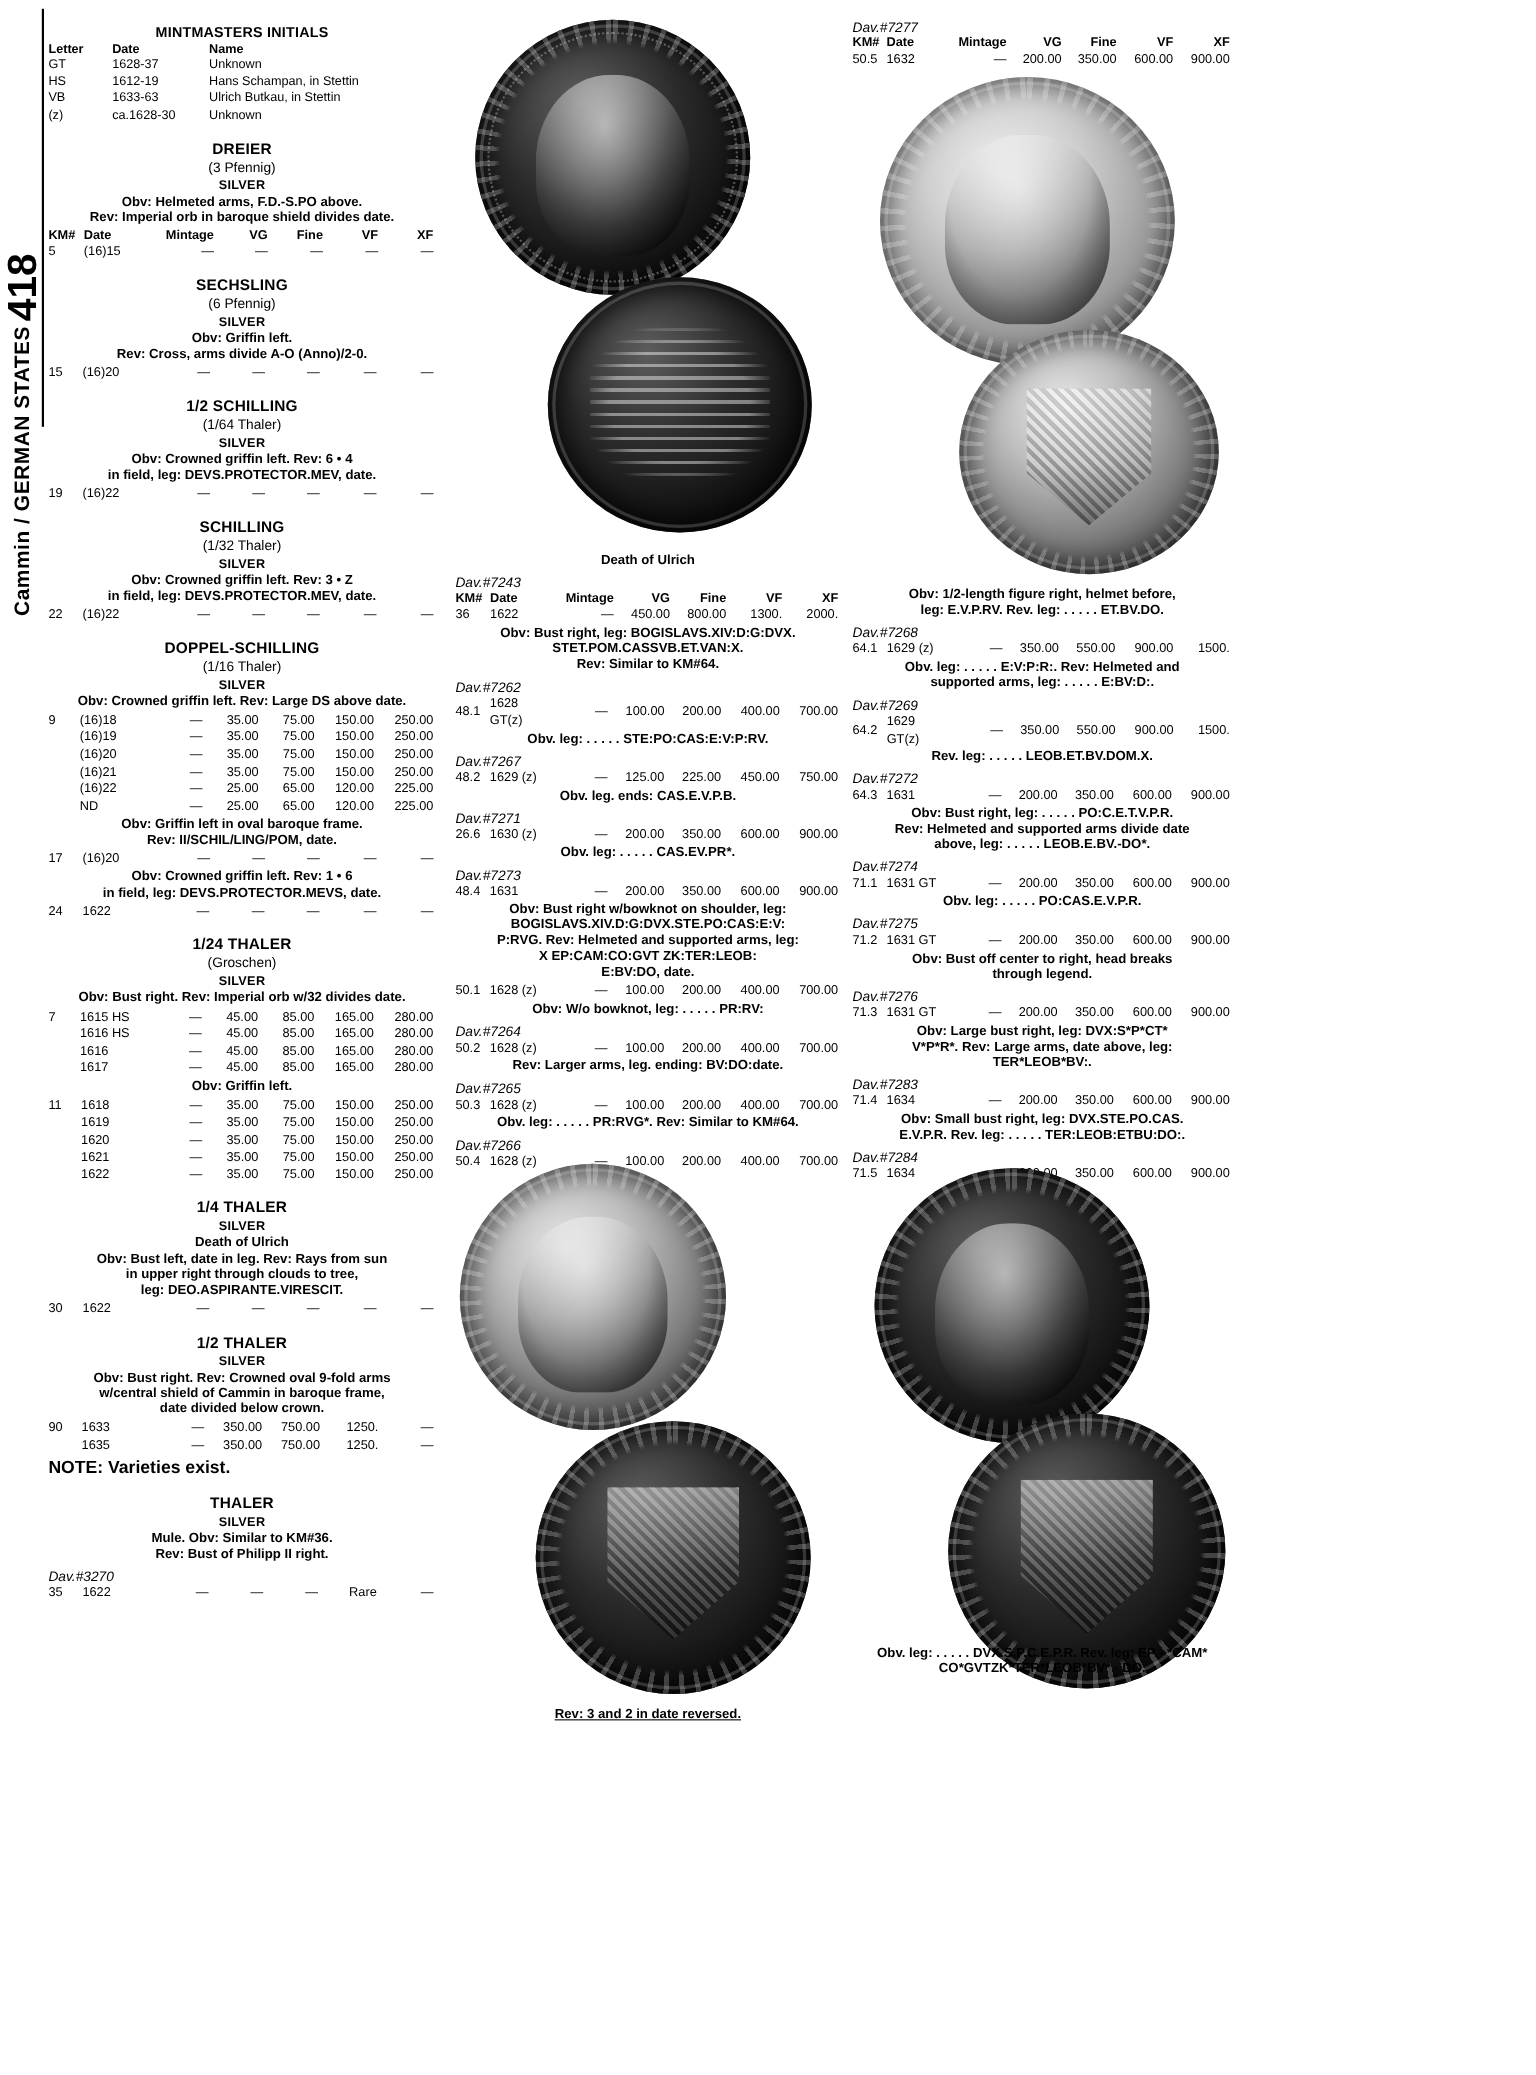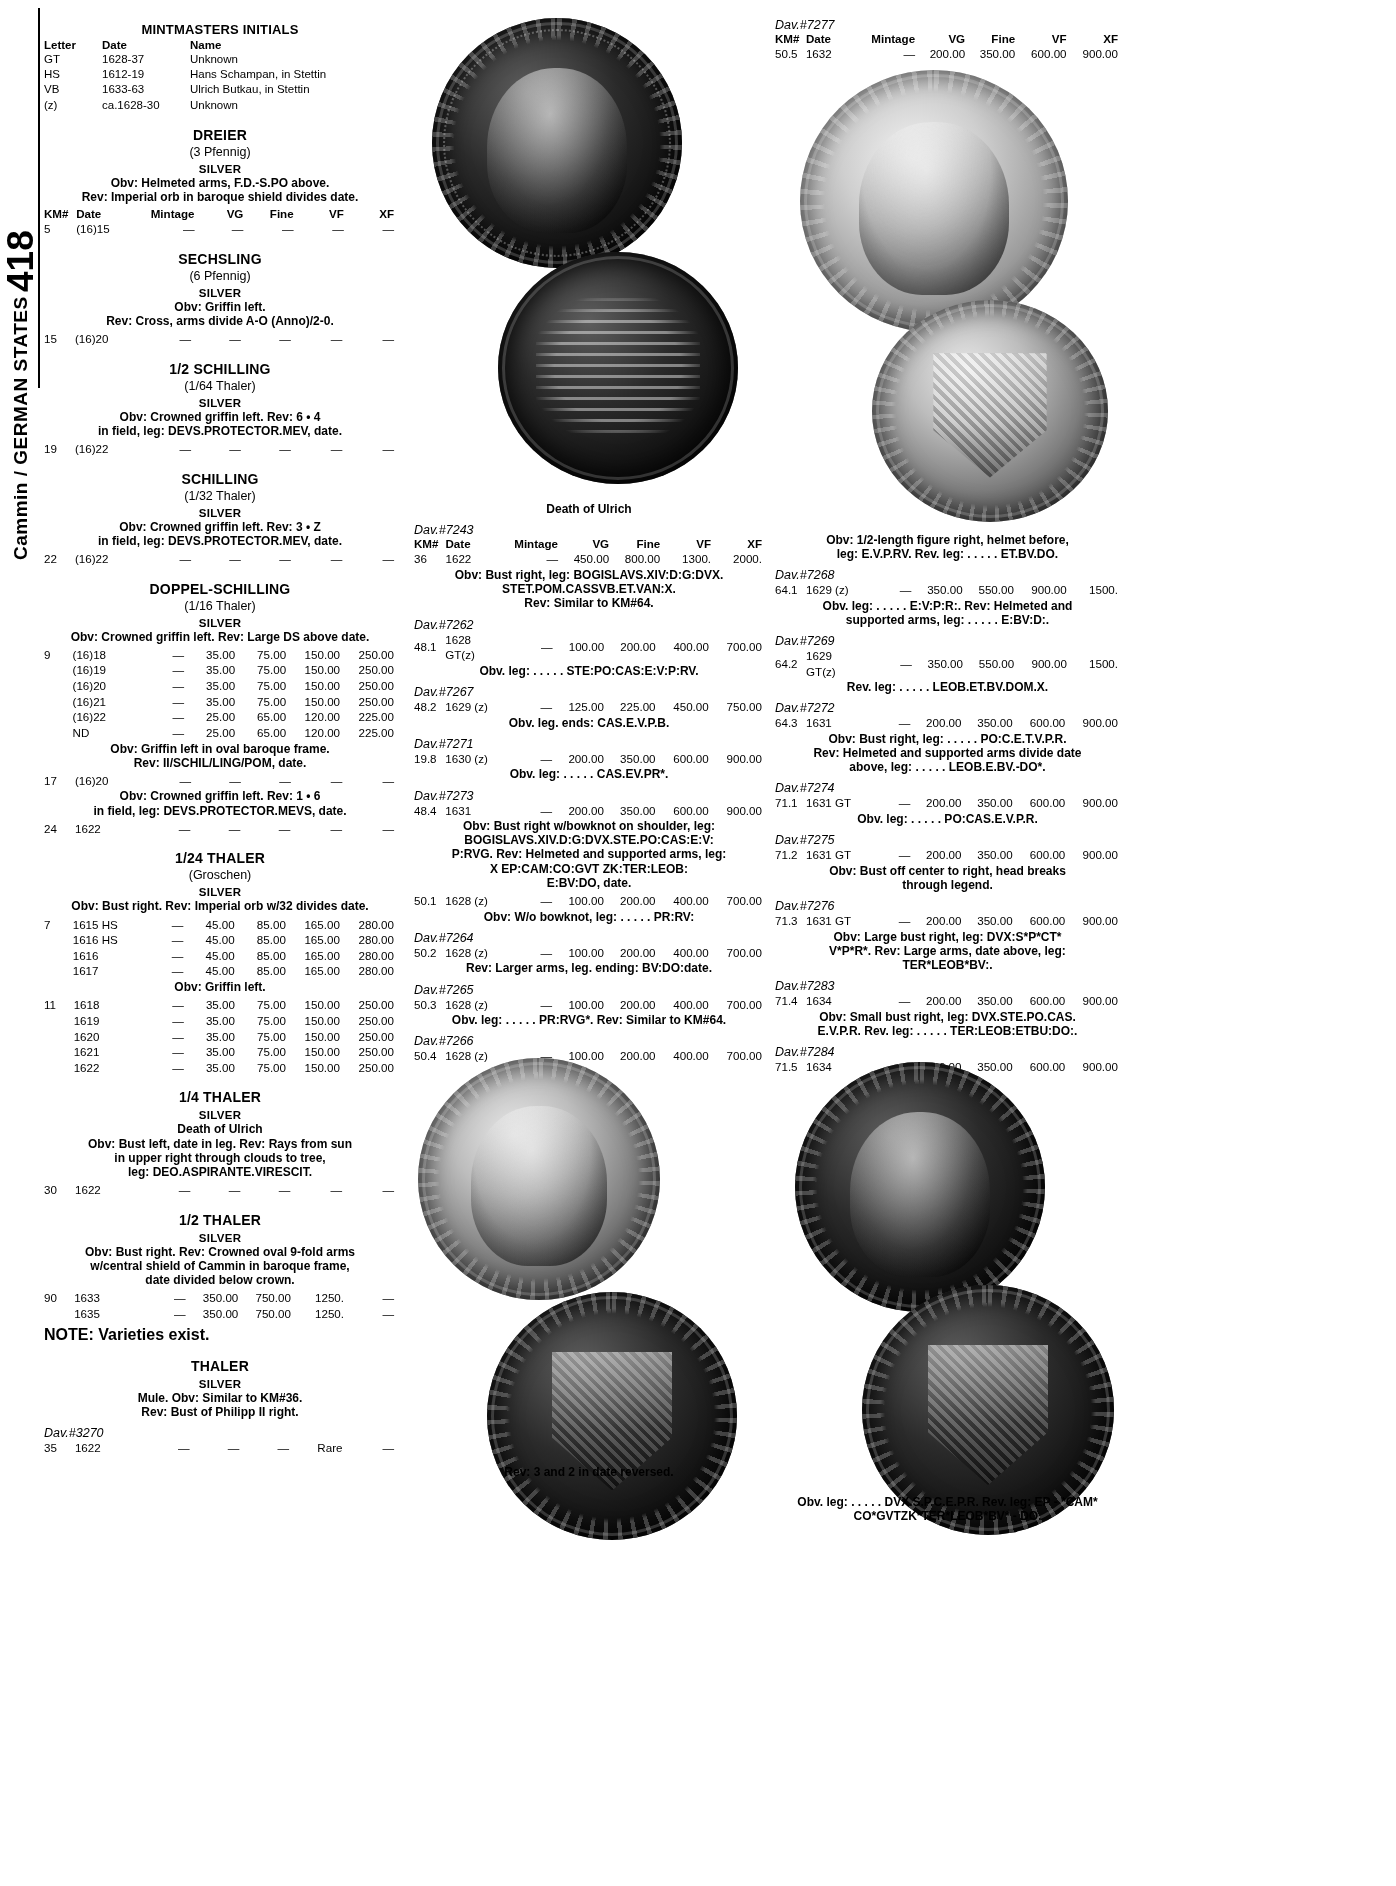--- a/index.html
+++ b/index.html
@@ -560,21 +560,21 @@
               <td class="c-vf">450.00</td>
               <td class="c-xf">750.00</td>
             </tr>
           </tbody>
         </table>
         <div class="desc">Obv. leg. ends: CAS.E.V.P.B.</div>
         <div class="dav">Dav.#7271</div>
         <table class="pt">
           <tbody>
             <tr>
-              <td class="c-km">19.8</td>
+              <td class="c-km">26.6</td>
               <td class="c-date">1630 (z)</td>
               <td class="c-mint">—</td>
               <td class="c-vg">200.00</td>
               <td class="c-f">350.00</td>
               <td class="c-vf">600.00</td>
               <td class="c-xf">900.00</td>
             </tr>
           </tbody>
         </table>
         <div class="desc">Obv. leg: . . . . . CAS.EV.PR*.</div>
@@ -848,17 +848,17 @@
     <div class="rim"></div>
     <div class="bust"></div>
   </div>
 
   <div class="coin coin-dark" style="left:862px;top:1285px;width:252px;height:250px;">
     <div class="legend"></div>
     <div class="rim"></div>
     <div class="shield"></div>
   </div>
 
-  <div class="imgcap" style="left:414px;top:1465px;width:350px;">Rev: 3 and 2 in date reversed.</div>
+  <div class="imgcap" style="left:414px;top:1551px;width:350px;text-decoration:underline;">Rev: 3 and 2 in date reversed.</div>
 
   <div class="imgcap" id="col3-botcap" style="left:775px;top:1495px;width:345px;">Obv. leg: . . . . . DVX.S.P.C.E.P.R. Rev. leg: EP - *CAM*<br>CO*GVTZK*TER*LEOB*BV* - DO.</div>
 
 </div>
 
 </body></html>

